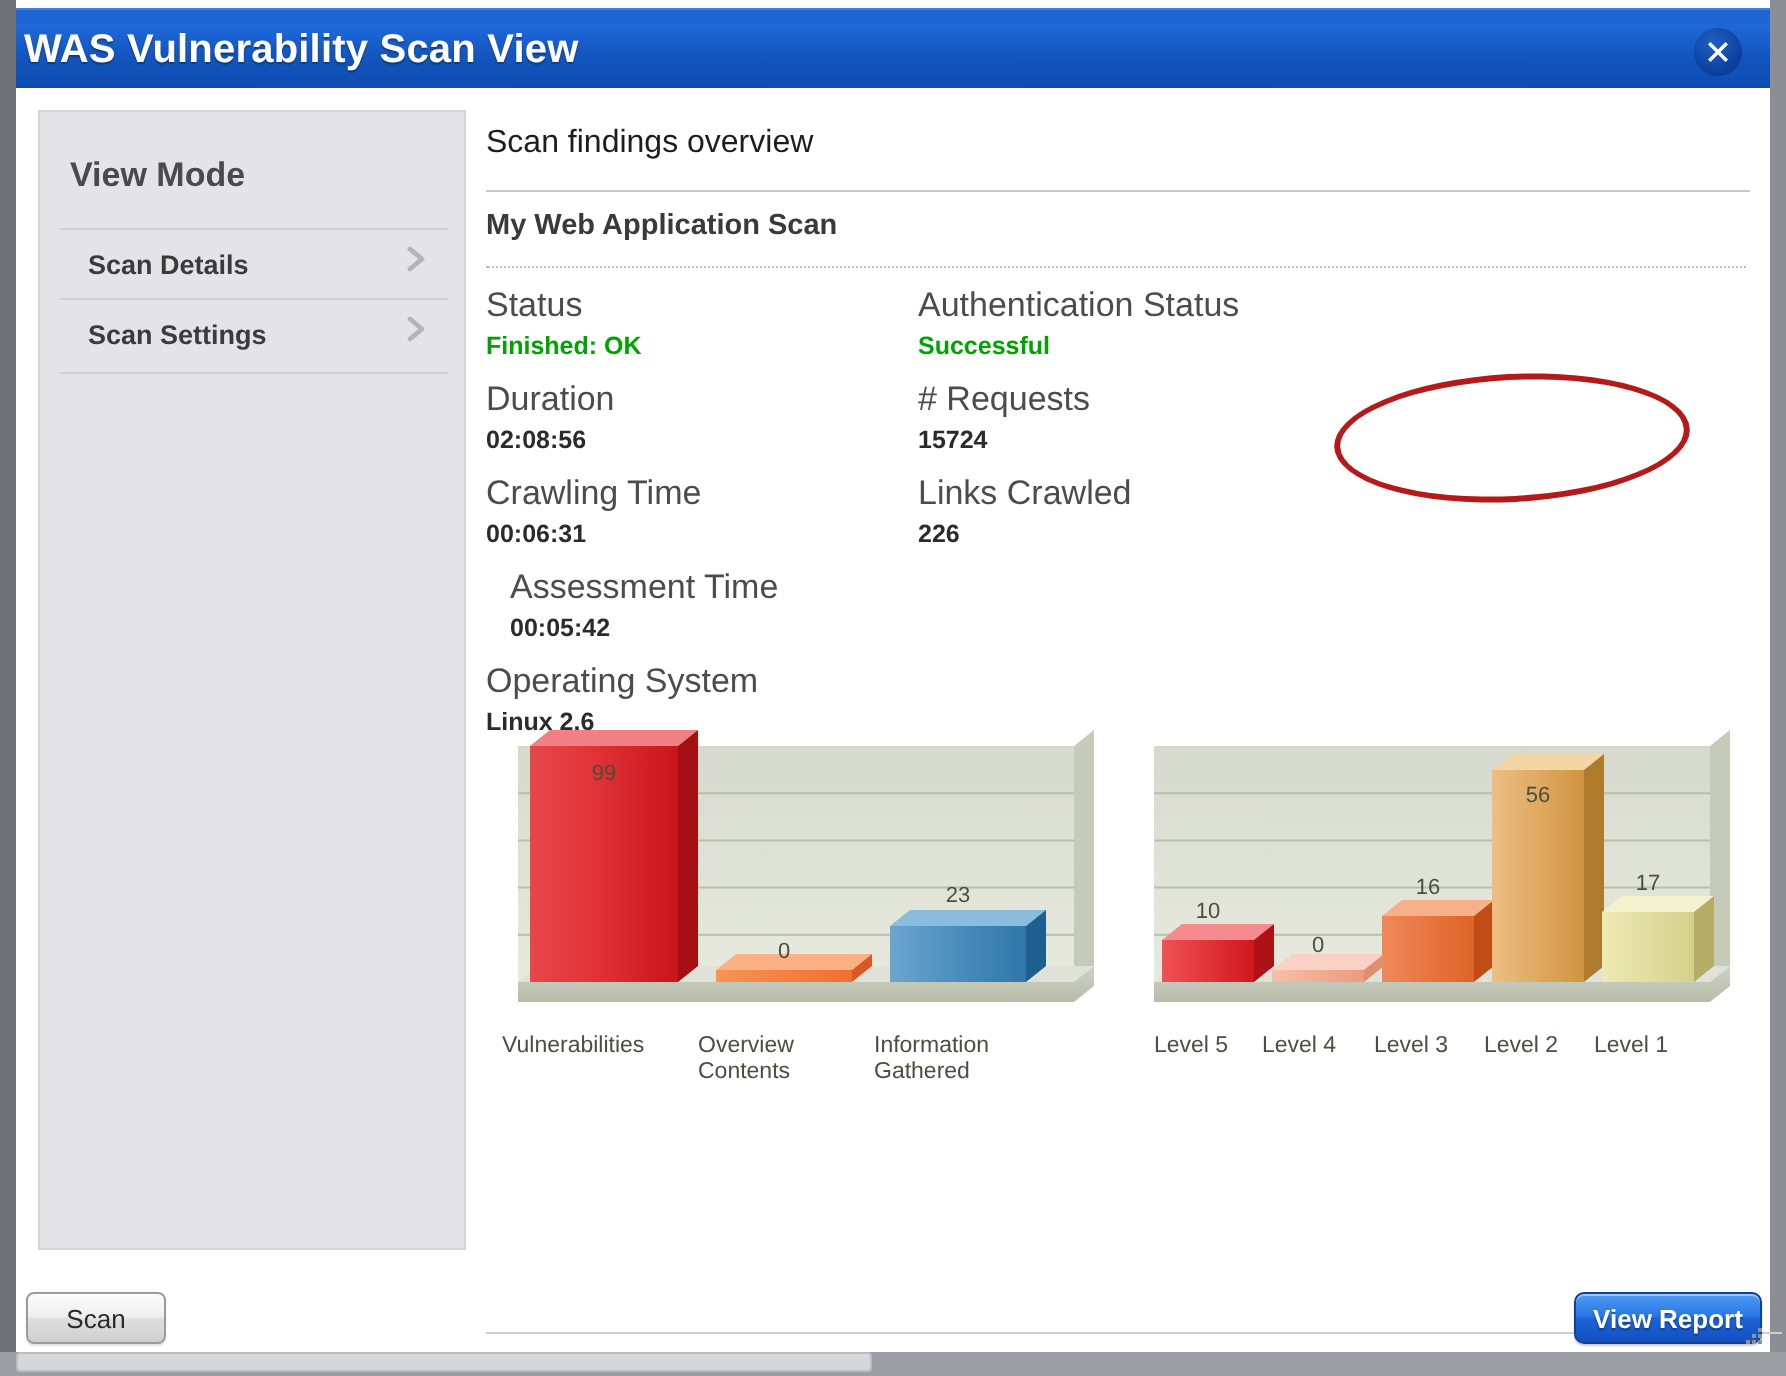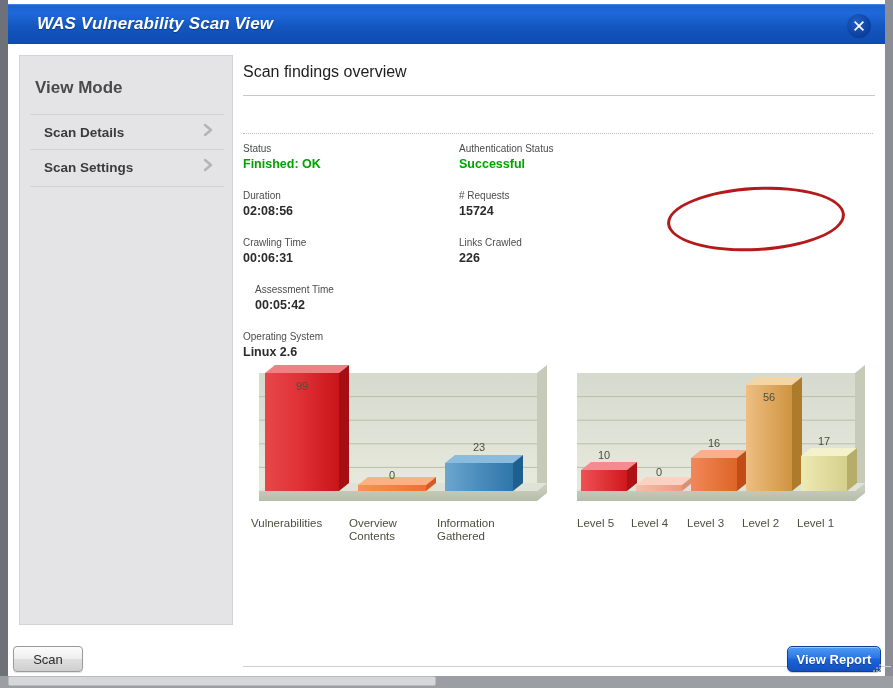--- a/index.html
+++ b/index.html
@@ -24,25 +24,24 @@
   .resize-grip i{position:absolute;width:2px;height:2px;background:#8d9097;}
 
   
   .titlebar{
     position:absolute;left:8px;top:4px;width:877px;height:40px;
     background:linear-gradient(to bottom,#1e63d0 0%,#1f68da 22%,#1457c0 55%,#0d4bb0 100%);
     border-top:1px solid #3f82e6;
     box-sizing:border-box;
   }
   .titlebar .title{
-    position:absolute;left:29px;top:9px;
-    color:#ffffff;font-size:17px;font-weight:bold;letter-spacing:0.1px;
+    position:absolute;left:4px;top:9px;
+    color:#ffffff;font-size:20px;font-weight:bold;letter-spacing:0.1px;
     text-shadow:0 1px 1px rgba(0,0,0,.35);
     white-space:nowrap;
-    font-style:italic;
   }
   .close-btn{
     position:absolute;right:14px;top:9px;width:24px;height:24px;border-radius:50%;
     background:radial-gradient(circle at 40% 32%,#1f5fc4 0%,#0b3f9d 70%,#072f7d 100%);
     cursor:pointer;
   }
   .close-btn svg{position:absolute;left:4px;top:4px;}
 
   
   .content{position:absolute;left:9px;top:44px;width:876px;height:632px;background:#ffffff;}
@@ -75,21 +74,21 @@
   
   .main{position:absolute;left:234px;top:11px;width:632px;height:605px;}
   .main-header{position:absolute;left:0;top:8px;font-size:16px;color:#1d1d1d;}
   .main-rule{position:absolute;left:0;top:40px;width:632px;height:1px;background:#c9c9c9;}
   .scan-name{position:absolute;left:0;top:50px;font-size:14.5px;font-weight:bold;color:#3a3a3a;}
   .dotted-rule{position:absolute;left:0;top:78px;width:630px;height:0;border-top:1px dotted #bdbdbd;}
 
   
   .stats{position:absolute;left:0;top:88px;width:420px;}
   .field{position:absolute;}
-  .field .k{font-size:10px;color:#4c4c4c;white-space:nowrap;}
+  .field .k{font-size:17px;color:#4c4c4c;white-space:nowrap;}
   .field .v{font-size:12.5px;font-weight:bold;color:#2b2b2b;margin-top:3px;white-space:nowrap;}
   .field .v.ok{color:#00a400;}
 
   
   .annot{position:absolute;left:424px;top:132px;width:172px;height:58px;
     border:3px solid #b51a1a;border-radius:50%/50%;
     transform:rotate(-3deg);pointer-events:none;}
 
   
   .charts{position:absolute;left:0;top:300px;width:632px;height:200px;}
@@ -163,20 +162,21 @@
         </div>
 
 
         <div class="nav-sep"></div>
       </div>
     </div>
 
     <div class="main">
       <div class="main-header">Scan findings overview</div>
       <div class="main-rule"></div>
+      <div class="scan-name">My Web Application Scan</div>
       <div class="dotted-rule"></div>
 
       <div class="stats">
         <div class="field" style="left:0px;top:0px;">
           <div class="k">Status</div>
           <div class="v ok">Finished: OK</div>
         </div>
         <div class="field" style="left:216px;top:0px;">
           <div class="k">Authentication Status</div>
           <div class="v ok">Successful</div>

